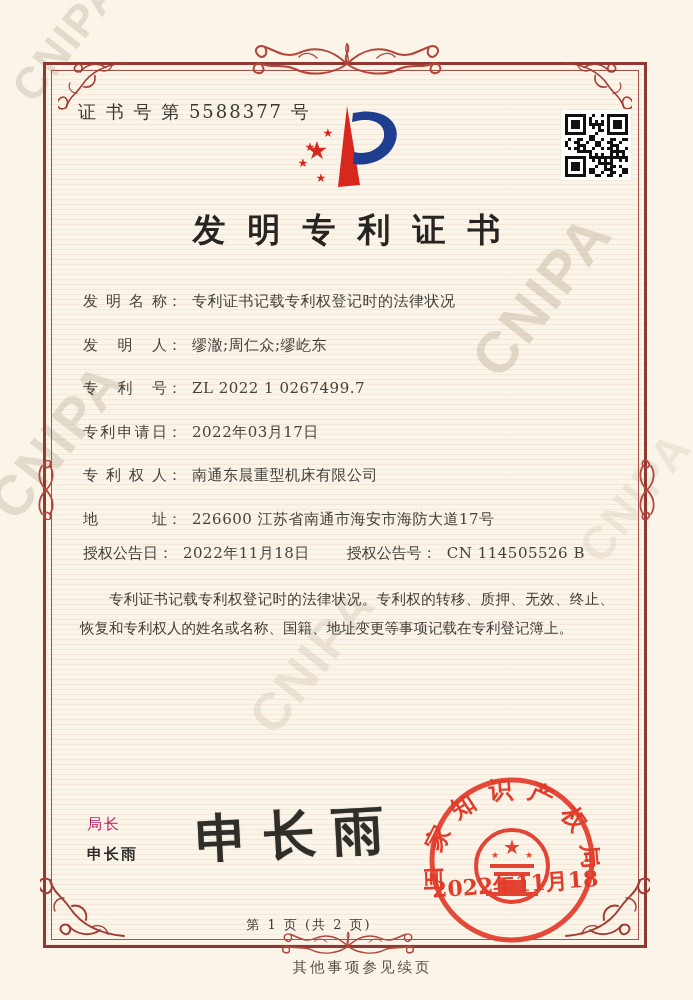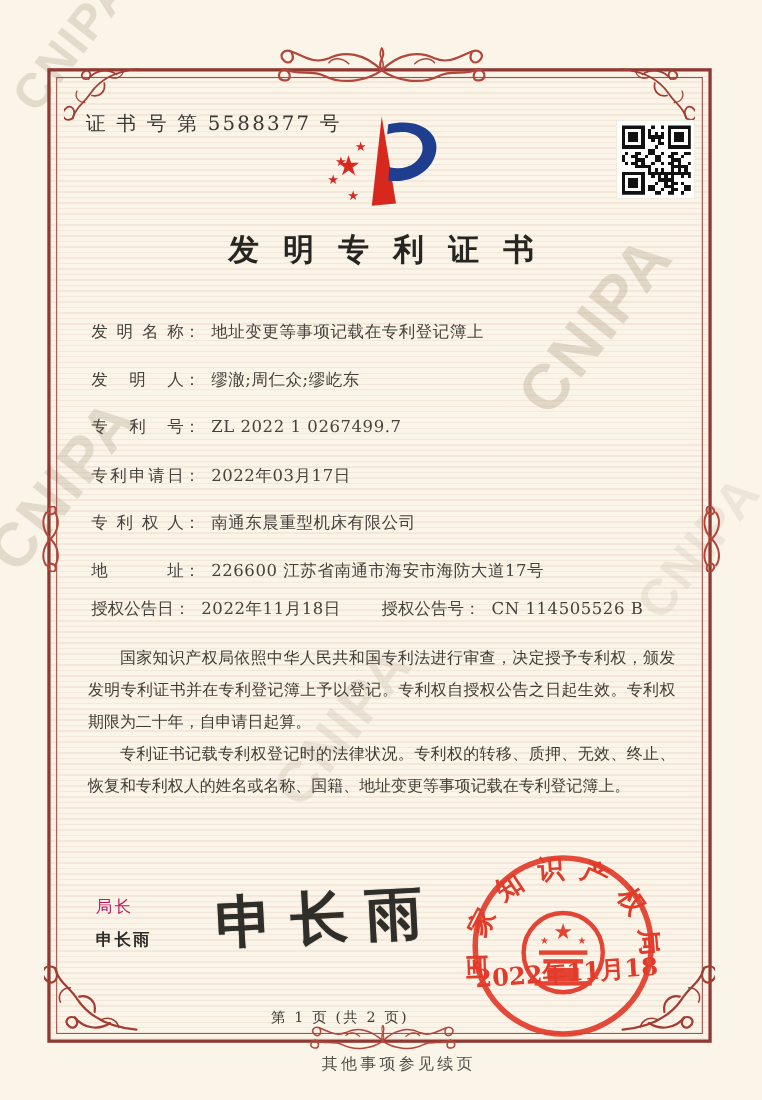--- a/index.html
+++ b/index.html
@@ -16,21 +16,21 @@
       border:1px solid #a5524a;box-sizing:border-box;}
   .guilloche{position:absolute;left:46px;top:65px;width:598px;height:880px;
       background:repeating-linear-gradient(0deg,rgba(205,150,120,.13) 0 1px,rgba(0,0,0,0) 1px 5px);
       pointer-events:none;}
   .ornament{position:absolute;pointer-events:none;}
   
   .cert-no{position:absolute;left:78px;top:100px;font-size:18px;letter-spacing:2px;color:#3a3833;}
   .logo{position:absolute;left:283px;top:101px;width:122px;height:94px;}
   .qr{position:absolute;left:561px;top:110px;width:70px;height:70px;background:#fff;
       box-shadow:0 0 0 1px #f2ecdf;display:flex;align-items:center;justify-content:center;}
-  .title{position:absolute;left:0;top:208px;width:693px;text-align:center;font-size:28px;
+  .title{position:absolute;left:0;top:208px;width:693px;text-align:center;font-size:33px;
       font-weight:bold;letter-spacing:22px;text-indent:22px;color:#262522;}
   
   .fields{position:absolute;left:83px;top:290px;width:540px;font-size:15px;color:#45423c;}
   .frow{height:43.5px;display:flex;align-items:flex-start;line-height:22px;}
   .jlabel{display:inline-flex;justify-content:space-between;width:84px;flex:none;}
   .colon{flex:none;}
   .fval{margin-left:10px;letter-spacing:.5px;}
   .grant-row{position:absolute;left:83px;top:542px;font-size:15px;color:#45423c;display:flex;line-height:22px;}
   .grant-pair{display:flex;}
   .gp2{margin-left:37px;}
@@ -284,21 +284,21 @@
 
   <div class="fields">
     <div class="frow">
       <span class="jlabel">
           <span>发</span>
           <span>明</span>
           <span>名</span>
           <span>称</span>
         </span>
         <span class="colon">：</span>
-      <span class="fval">地址变更等事项记载在专利登记簿上</span>
+      <span class="fval">专利证书记载专利权登记时的法律状况</span>
     </div>
     <div class="frow">
       <span class="jlabel">
           <span>发</span>
           <span>明</span>
           <span>人</span>
         </span>
         <span class="colon">：</span>
       <span class="fval">缪澈;周仁众;缪屹东</span>
     </div>
@@ -349,21 +349,20 @@
       <span class="fval">2022年11月18日</span>
     </div>
     <div class="grant-pair gp2">
       <span>授权公告号</span>
         <span>：</span>
       <span class="fval">CN 114505526 B</span>
     </div>
   </div>
 
   <div class="body-text">
-    <p>国家知识产权局依照中华人民共和国专利法进行审查，决定授予专利权，颁发发明专利证书并在专利登记簿上予以登记。专利权自授权公告之日起生效。专利权期限为二十年，自申请日起算。</p>
     <p>专利证书记载专利权登记时的法律状况。专利权的转移、质押、无效、终止、恢复和专利权人的姓名或名称、国籍、地址变更等事项记载在专利登记簿上。</p>
   </div>
 
   <div class="sig-title">局长</div>
   <div class="sig-name">申长雨</div>
   <div class="sig-script">申长雨</div>
 
   <svg class="seal" viewBox="0 0 176 176">
     <circle cx="88" cy="88" r="80" fill="none" stroke="#e23b2a" stroke-width="5" opacity=".92"></circle>
     <defs>

